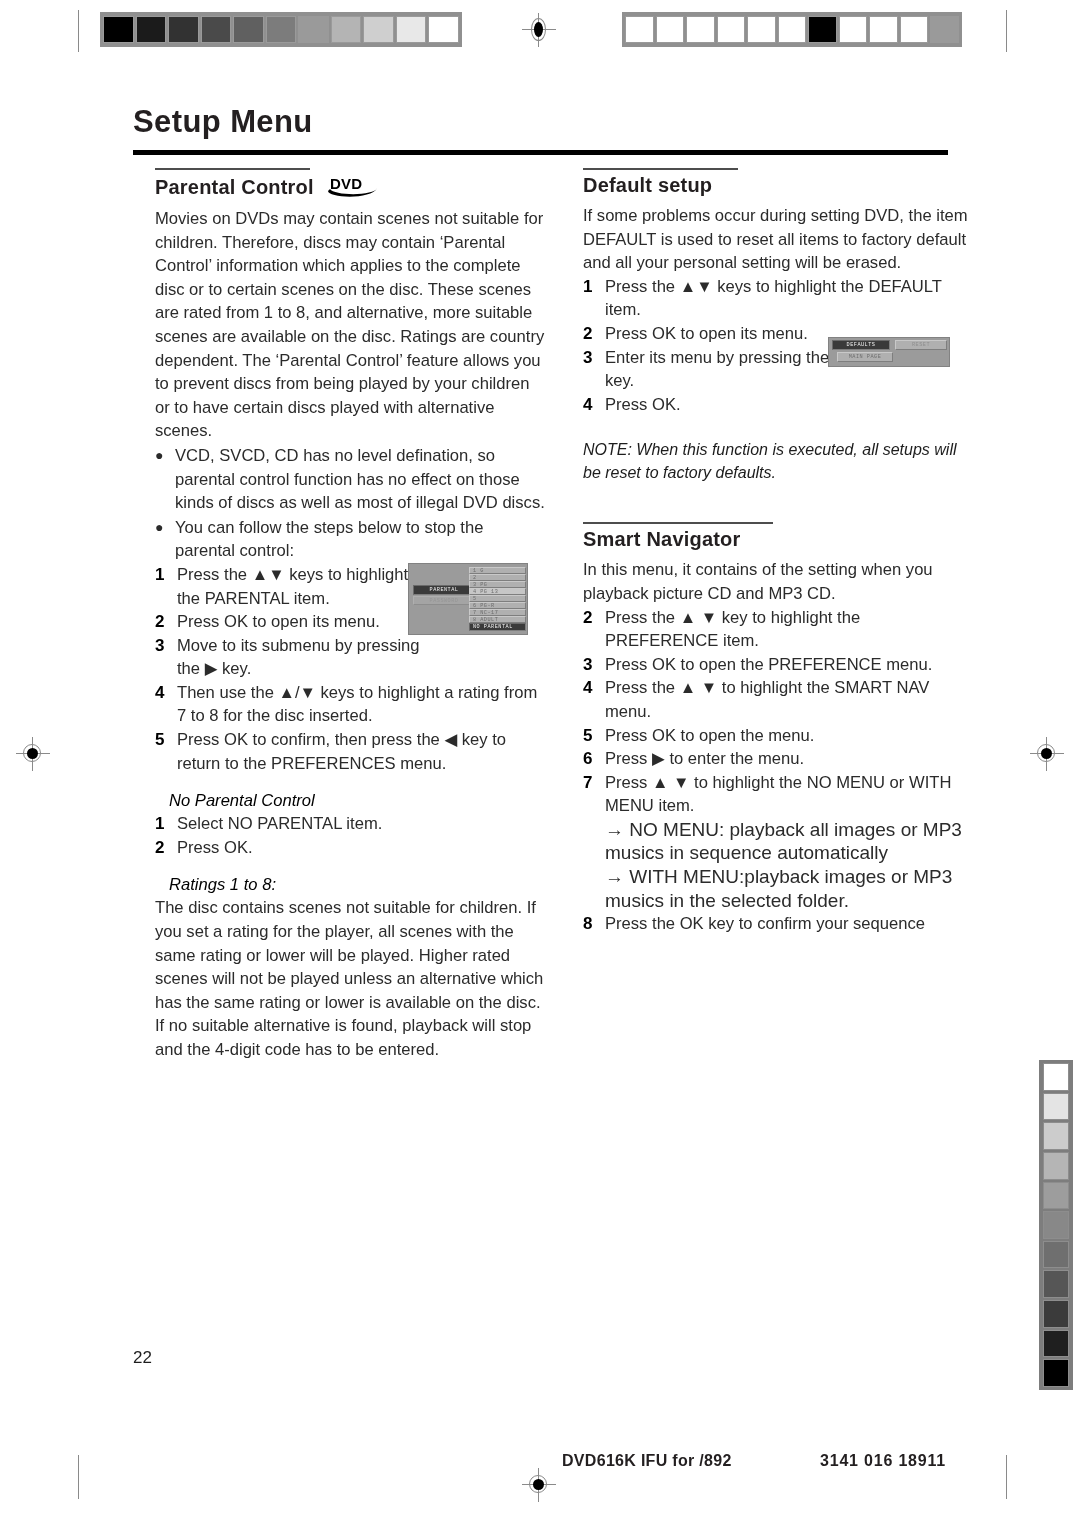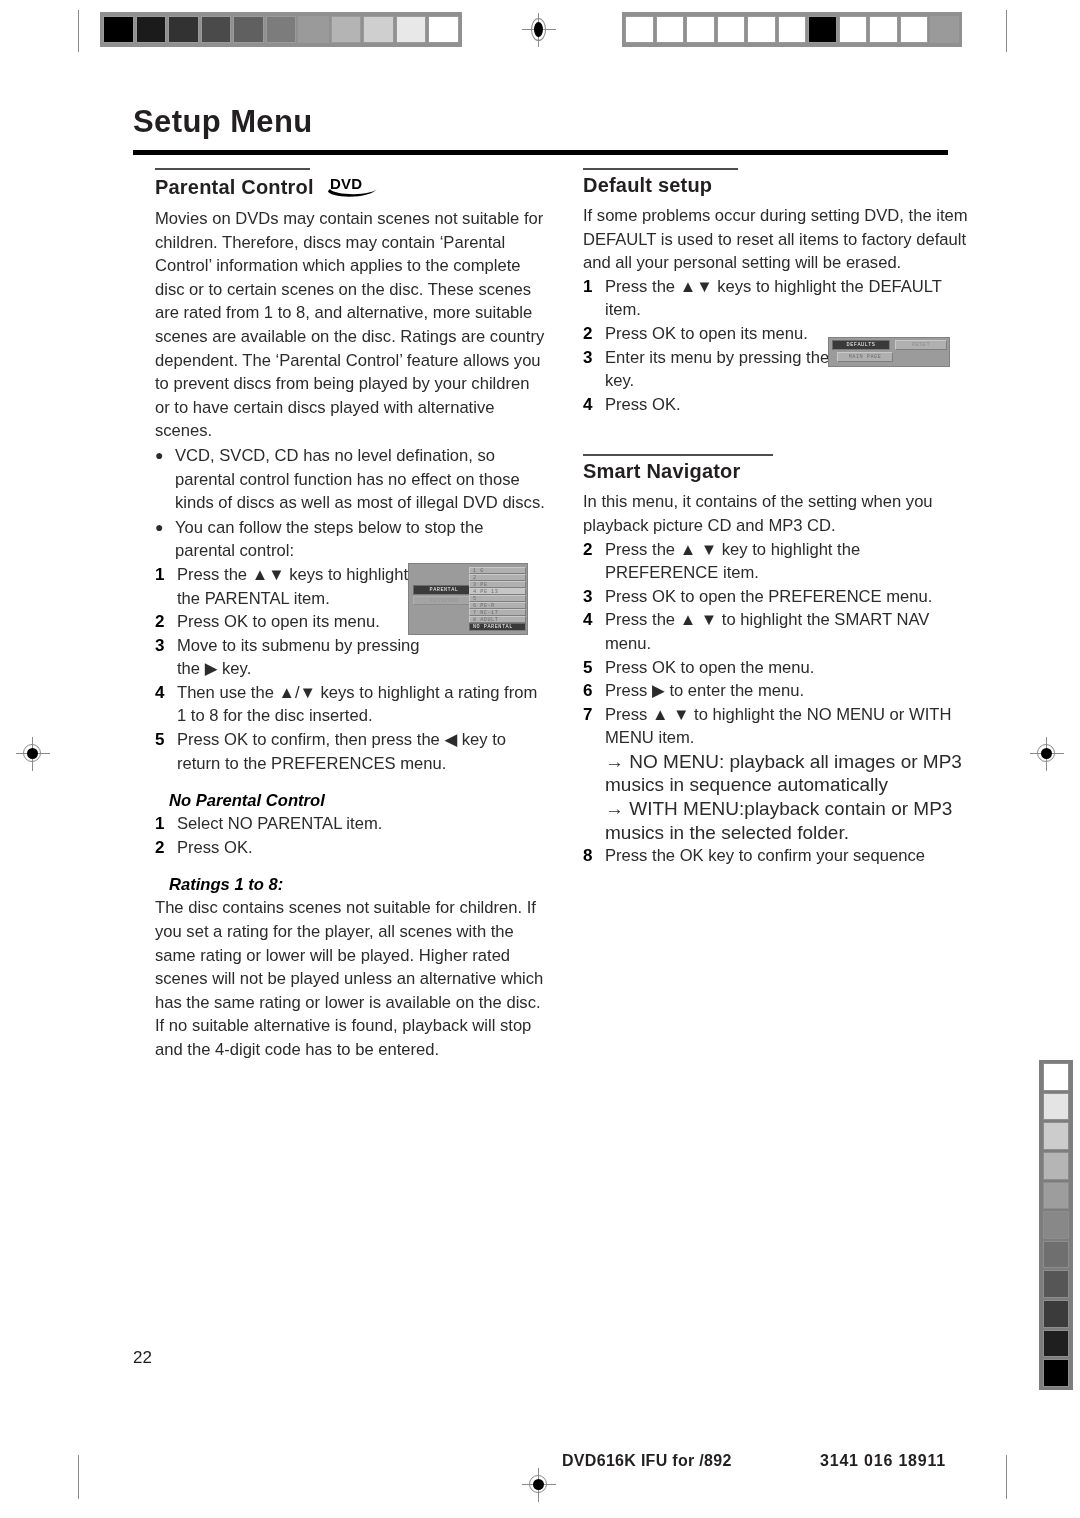--- a/index.html
+++ b/index.html
@@ -175,21 +175,21 @@
   .step-row .num {
     flex: 0 0 22px;
     font-weight: bold;
     font-size: 17px;
     color: #000;
   }
   .step-row .stext { flex: 1 1 auto; }
 
   .sub-head {
     font-size: 16.6px;
-    font-weight: bold;
+    font-weight: normal;
     font-style: italic;
     margin: 16px 0 1px 14px;
     color: #000;
   }
 
   .note {
     font-size: 16px;
     line-height: 23px;
     font-style: italic;
     margin: 22px 0 0 0;
@@ -368,21 +368,21 @@
   <div class="step-row">
     <span class="num">2</span>
     <span class="stext" style="max-width:240px">Press OK to open its menu.</span>
   </div>
   <div class="step-row">
     <span class="num">3</span>
     <span class="stext" style="max-width:250px">Move to its submenu by pressing the ▶ key.</span>
   </div>
   <div class="step-row">
     <span class="num">4</span>
-    <span class="stext">Then use the ▲/▼ keys to highlight a rating from 1 to 8 for the disc inserted.</span>
+    <span class="stext">Then use the ▲/▼ keys to highlight a rating from 7 to 8 for the disc inserted.</span>
   </div>
   <div class="step-row">
     <span class="num">5</span>
     <span class="stext">Press OK to confirm, then press the ◀ key to return to the PREFERENCES menu.</span>
   </div>
 
   <div class="sub-head">No Parental Control</div>
   <div class="step-row">
     <span class="num">1</span>
     <span class="stext">Select NO PARENTAL item.</span>
@@ -429,20 +429,21 @@
   </div>
   <div class="step-row">
     <span class="num">3</span>
     <span class="stext" style="max-width:250px">Enter its menu by pressing the ▶ key.</span>
   </div>
   <div class="step-row">
     <span class="num">4</span>
     <span class="stext">Press OK.</span>
   </div>
 
+  <p class="note">NOTE: When this function is executed, all setups will be reset to factory defaults.</p>
 
   <div style="height:38px"></div>
   <div class="sec-rule wide"></div>
   <h2 class="sec-head">
     <span>Smart Navigator</span>
   </h2>
   <p class="body">In this menu, it contains of the setting when you playback picture CD and MP3 CD.</p>
 
   <div class="step-row">
     <span class="num">2</span>
@@ -463,21 +464,21 @@
   <div class="step-row">
     <span class="num">6</span>
     <span class="stext">Press ▶ to enter the menu.</span>
   </div>
   <div class="step-row">
     <span class="num">7</span>
     <span class="stext">Press ▲  ▼ to highlight the NO MENU or WITH MENU item.</span>
   </div>
 
   <div class="arrow-line">→ NO MENU:  playback all images or MP3 musics in sequence automatically</div>
-  <div class="arrow-line">→ WITH MENU:playback contain or MP3 musics in the selected folder.</div>
+  <div class="arrow-line">→ WITH MENU:playback images or MP3 musics in the selected folder.</div>
 
   <div class="step-row">
     <span class="num">8</span>
     <span class="stext">Press the OK key to confirm your sequence</span>
   </div>
 </div>
 
 <div class="osd" style="left:828px;top:337px;width:122px;height:30px;">
   <div class="osd-cell sel" style="left:3px;top:2px;width:58px;height:10px;justify-content:center;padding-left:0;">DEFAULTS</div>
   <div class="osd-cell dim" style="left:66px;top:2px;width:52px;height:10px;justify-content:center;padding-left:0;">RESET</div>

